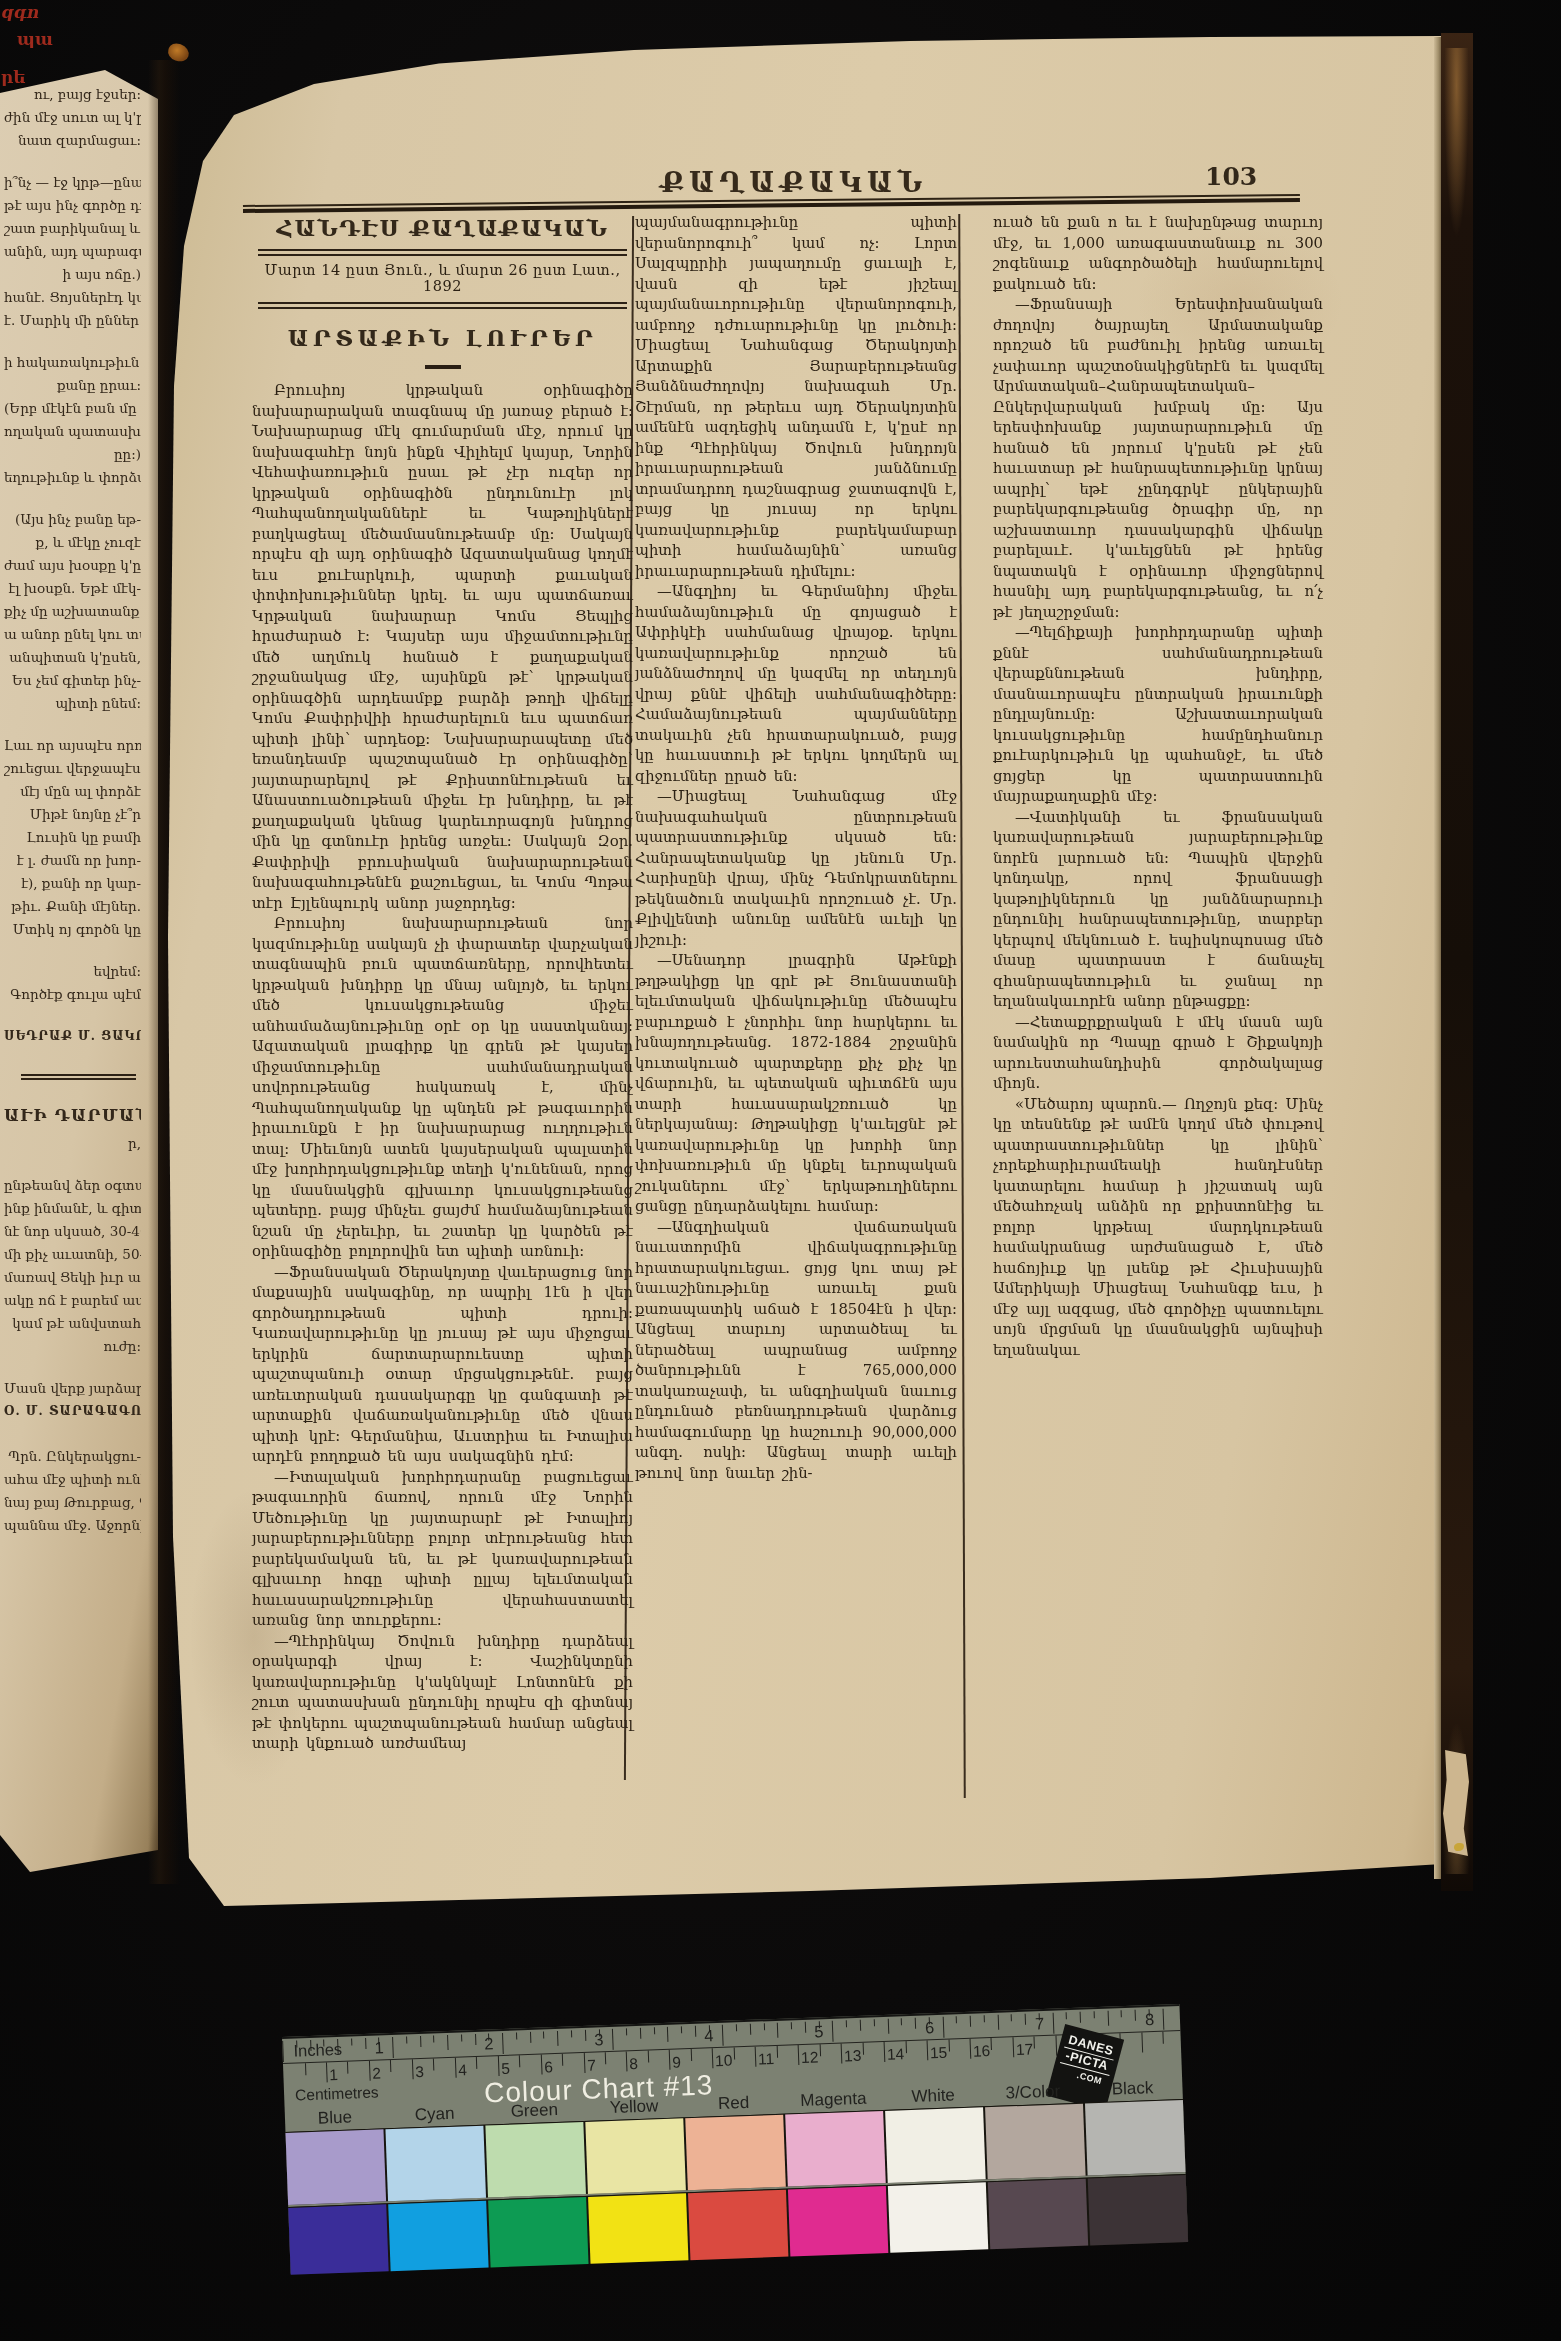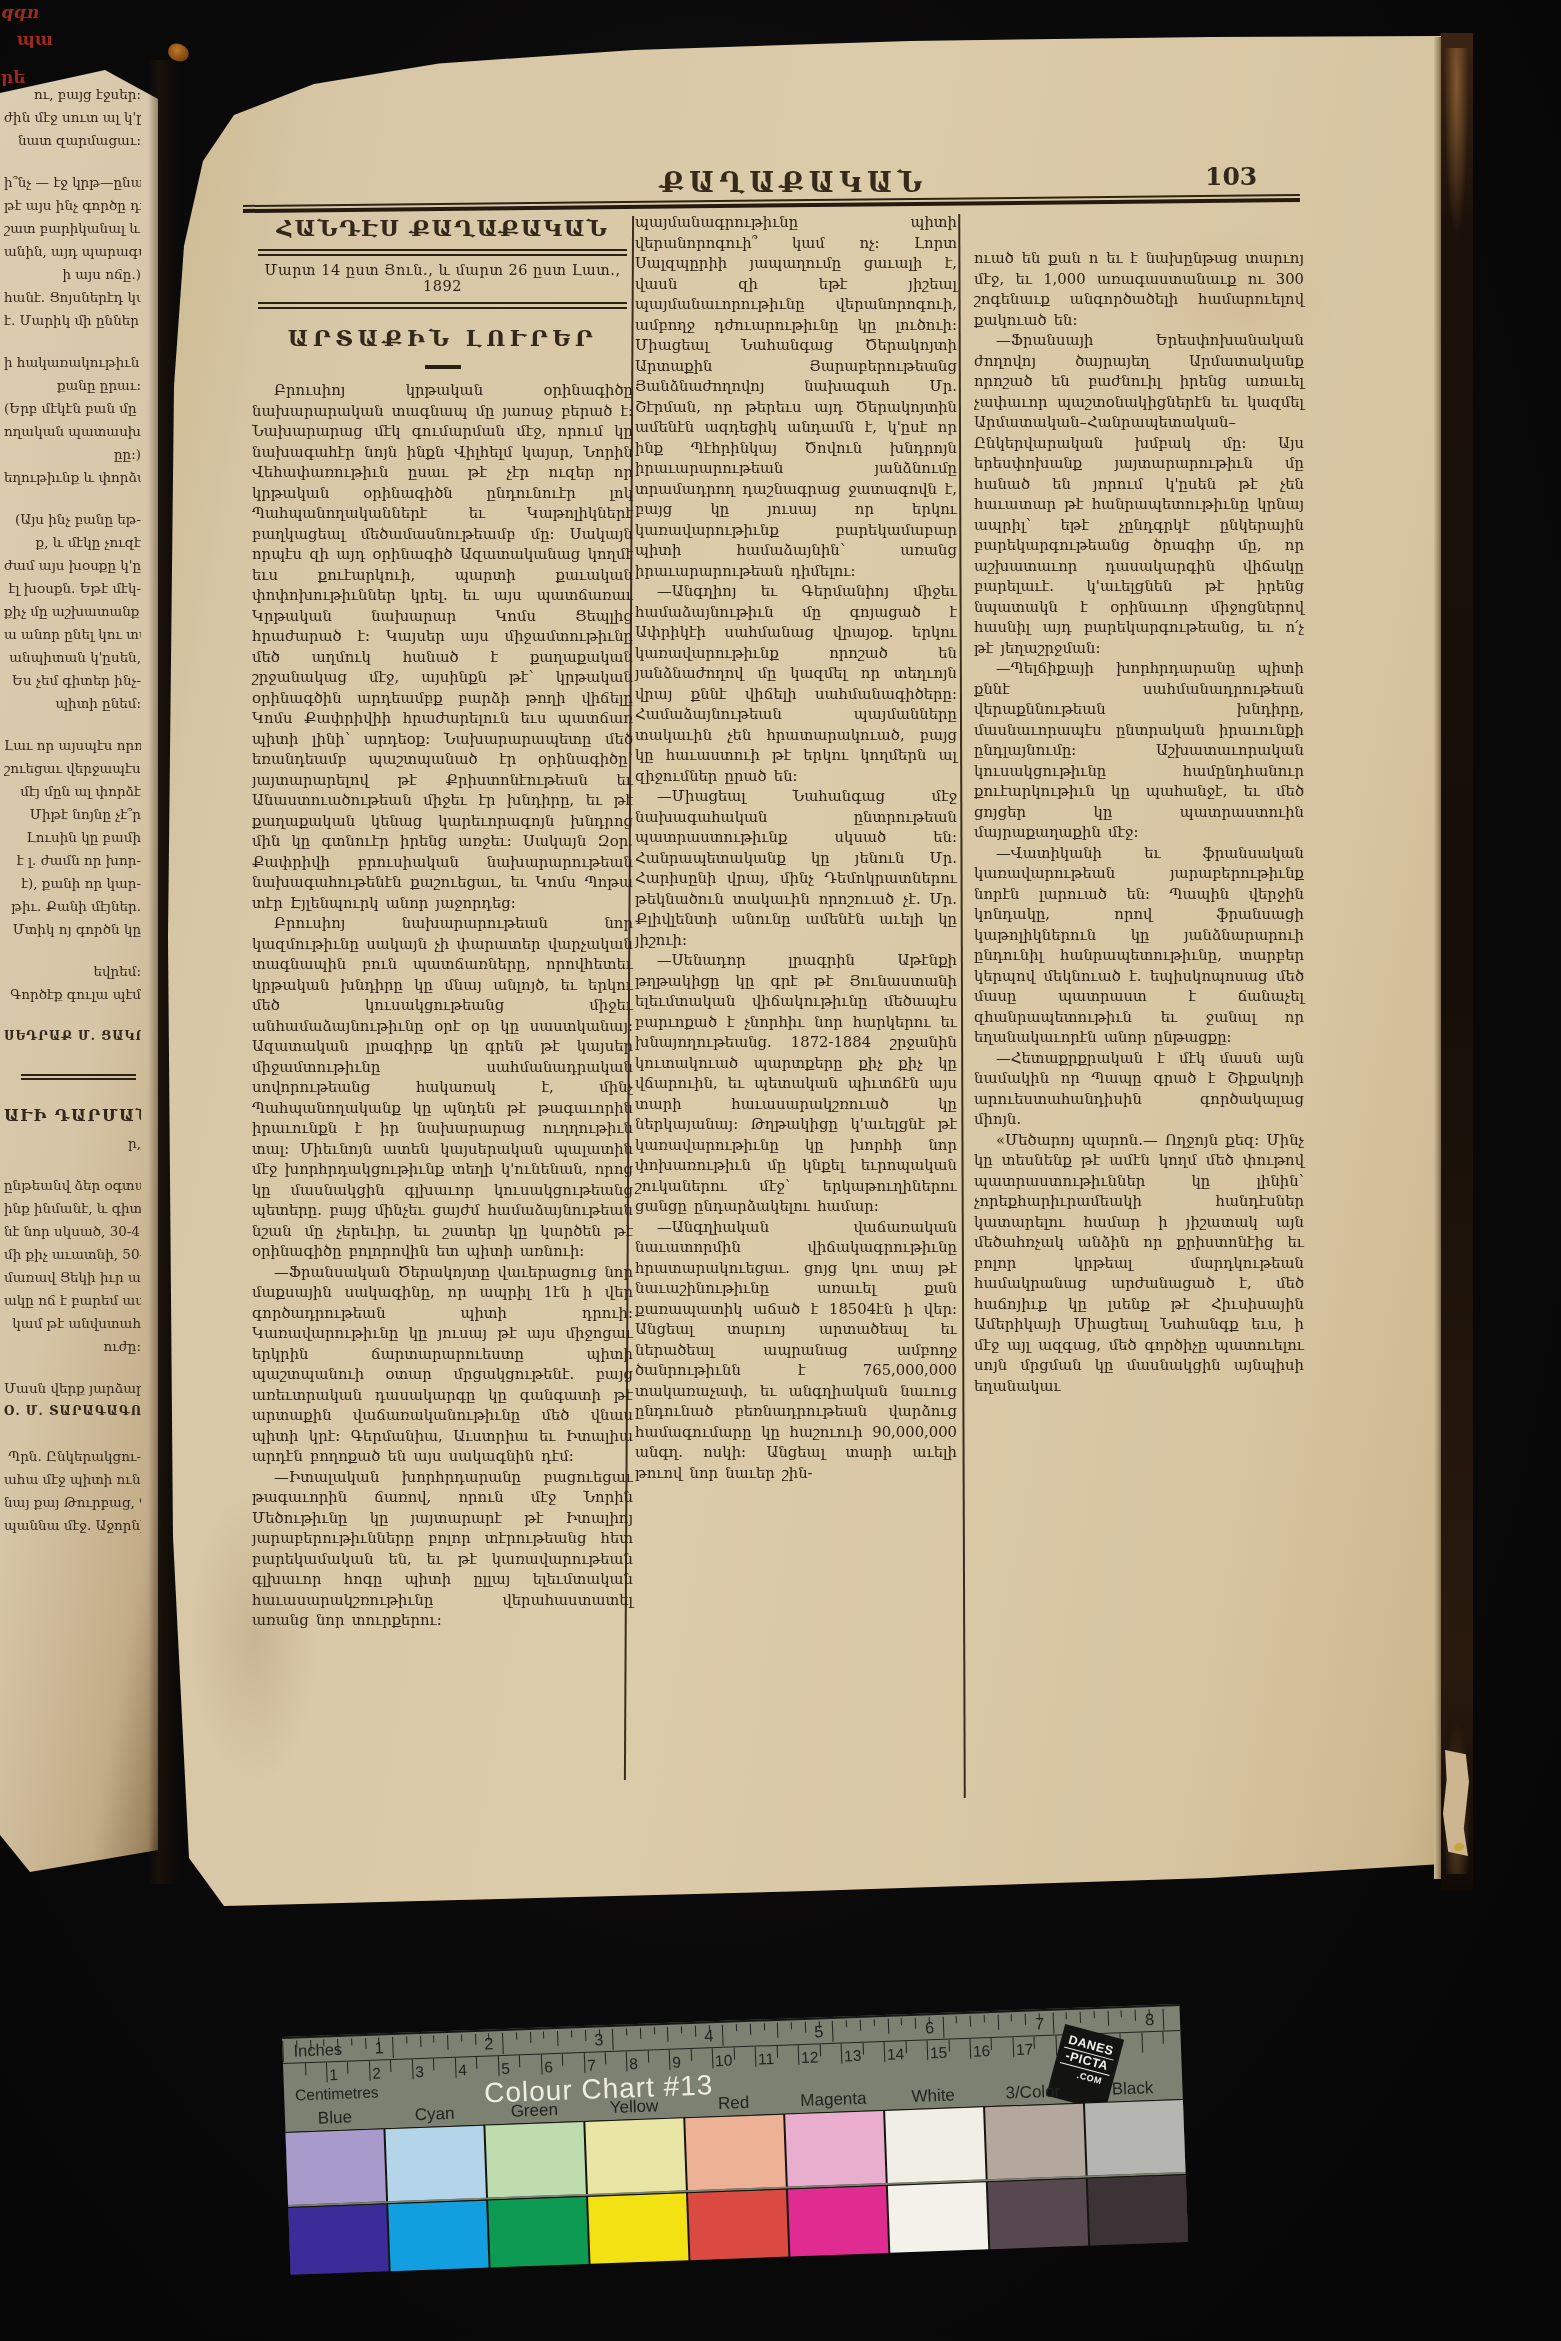--- a/index.html
+++ b/index.html
@@ -189,34 +189,35 @@
       <div class="dbl-rule"></div>
       <div class="dateline">Մարտ 14 ըստ Յուն., և մարտ 26 ըստ Լատ., 1892</div>
       <div class="dbl-rule"></div>
       <div class="section-title">ԱՐՏԱՔԻՆ ԼՈՒՐԵՐ</div>
       <div class="dash-div"></div>
       <div id="col1-paras">
           <p>Բրուսիոյ կրթական օրինագիծը նախարարական տագնապ մը յառաջ բերած է։ Նախարարաց մէկ գումարման մէջ, որում կը նախագահէր նոյն ինքն Վիլհելմ կայսր, Նորին Վեհափառութիւն ըսաւ թէ չէր ուզեր որ կրթական օրինագիծն ընդունուէր լոկ Պահպանողականներէ եւ Կաթոլիկներէ բաղկացեալ մեծամասնութեամբ մը։ Սակայն որպէս զի այդ օրինագիծ Ազատականաց կողմէ եւս քուէարկուի, պարտի քաւական փոփոխութիւններ կրել. եւ այս պատճառաւ Կրթական նախարար Կոմս Ցեպլից հրաժարած է։ Կայսեր այս միջամտութիւնը մեծ աղմուկ հանած է քաղաքական շրջանակաց մէջ, այսինքն թէ՝ կրթական օրինագծին արդեամբք բարձի թողի վիճելը Կոմս Քափրիվիի հրաժարելուն եւս պատճառ պիտի լինի՝ արդեօք։ Նախարարապետը մեծ եռանդեամբ պաշտպանած էր օրինագիծը՝ յայտարարելով թէ Քրիստոնէութեան եւ Անաստուածութեան միջեւ էր խնդիրը, եւ թէ քաղաքական կենաց կարեւորագոյն խնդրոց մին կը գտնուէր իրենց առջեւ։ Սակայն Զօր. Քափրիվի բրուսիական նախարարութեան նախագահութենէն քաշուեցաւ, եւ Կոմս Պոթա տէր Էյլենպուրկ անոր յաջորդեց։</p>
           <p>Բրուսիոյ նախարարութեան նոր կազմութիւնը սակայն չի փարատեր վարչական տագնապին բուն պատճառները, որովհետեւ կրթական խնդիրը կը մնայ անլոյծ, եւ երկու մեծ կուսակցութեանց միջեւ անհամաձայնութիւնը օրէ օր կը սաստկանայ։ Ազատական լրագիրք կը գրեն թէ կայսեր միջամտութիւնը սահմանադրական սովորութեանց հակառակ է, մինչ Պահպանողականք կը պնդեն թէ թագաւորին իրաւունքն է իր նախարարաց ուղղութիւն տալ։ Միեւնոյն ատեն կայսերական պալատին մէջ խորհրդակցութիւնք տեղի կ'ունենան, որոց կը մասնակցին գլխաւոր կուսակցութեանց պետերը. բայց մինչեւ ցայժմ համաձայնութեան նշան մը չերեւիր, եւ շատեր կը կարծեն թէ օրինագիծը բոլորովին ետ պիտի առնուի։</p>
           <p>—Ֆրանսական Ծերակոյտը վաւերացուց նոր մաքսային սակագինը, որ ապրիլ 1էն ի վեր գործադրութեան պիտի դրուի։ Կառավարութիւնը կը յուսայ թէ այս միջոցաւ երկրին ճարտարարուեստը պիտի պաշտպանուի օտար մրցակցութենէ. բայց առեւտրական դասակարգը կը գանգատի թէ արտաքին վաճառականութիւնը մեծ վնաս պիտի կրէ։ Գերմանիա, Աւստրիա եւ Իտալիա արդէն բողոքած են այս սակագնին դէմ։</p>
           <p>—Իտալական խորհրդարանը բացուեցաւ թագաւորին ճառով, որուն մէջ Նորին Մեծութիւնը կը յայտարարէ թէ Իտալիոյ յարաբերութիւնները բոլոր տէրութեանց հետ բարեկամական են, եւ թէ կառավարութեան գլխաւոր հոգը պիտի ըլլայ ելեւմտական հաւասարակշռութիւնը վերահաստատել առանց նոր տուրքերու։</p>
+          <p>—Պէհրինկայ Ծովուն խնդիրը դարձեալ օրակարգի վրայ է։ Վաշինկտընի կառավարութիւնը կ'ակնկալէ Լոնտոնէն քի շուտ պատասխան ընդունիլ որպէս զի գիտնայ թէ փոկերու պաշտպանութեան համար անցեալ տարի կնքուած առժամեայ</p>
         </div>
     </div>
 
     <div class="col" style="left:476px;width:322px;">
       <div id="col2-paras">
           <p class="noindent">պայմանագրութիւնը պիտի վերանորոգուի՞ կամ ոչ։ Լորտ Սալզպըրիի յապաղումը ցաւալի է, վասն զի եթէ յիշեալ պայմանաւորութիւնը վերանորոգուի, ամբողջ դժուարութիւնը կը լուծուի։ Միացեալ Նահանգաց Ծերակոյտի Արտաքին Յարաբերութեանց Յանձնաժողովոյ նախագահ Մր. Շէրման, որ թերեւս այդ Ծերակոյտին ամենէն ազդեցիկ անդամն է, կ'ըսէ որ ինք Պէհրինկայ Ծովուն խնդրոյն իրաւարարութեան յանձնումը տրամադրող դաշնագրաց ջատագովն է, բայց կը յուսայ որ երկու կառավարութիւնք բարեկամաբար պիտի համաձայնին՝ առանց իրաւարարութեան դիմելու։</p>
           <p>—Անգղիոյ եւ Գերմանիոյ միջեւ համաձայնութիւն մը գոյացած է Ափրիկէի սահմանաց վրայօք. երկու կառավարութիւնք որոշած են յանձնաժողով մը կազմել որ տեղւոյն վրայ քննէ վիճելի սահմանագիծերը։ Համաձայնութեան պայմանները տակաւին չեն հրատարակուած, բայց կը հաւաստուի թէ երկու կողմերն ալ զիջումներ ըրած են։</p>
           <p>—Միացեալ Նահանգաց մէջ նախագահական ընտրութեան պատրաստութիւնք սկսած են։ Հանրապետականք կը յենուն Մր. Հարիսընի վրայ, մինչ Դեմոկրատներու թեկնածուն տակաւին որոշուած չէ. Մր. Քլիվլենտի անունը ամենէն աւելի կը յիշուի։</p>
           <p>—Սենադոր լրագրին Աթէնքի թղթակիցը կը գրէ թէ Յունաստանի ելեւմտական վիճակութիւնը մեծապէս բարւոքած է չնորհիւ նոր հարկերու եւ խնայողութեանց. 1872-1884 շրջանին կուտակուած պարտքերը քիչ քիչ կը վճարուին, եւ պետական պիւտճէն այս տարի հաւասարակշռուած կը ներկայանայ։ Թղթակիցը կ'աւելցնէ թէ կառավարութիւնը կը խորհի նոր փոխառութիւն մը կնքել եւրոպական շուկաներու մէջ՝ երկաթուղիներու ցանցը ընդարձակելու համար։</p>
           <p>—Անգղիական վաճառական նաւատորմին վիճակագրութիւնը հրատարակուեցաւ. ցոյց կու տայ թէ նաւաշինութիւնը առաւել քան քառապատիկ աճած է 18504էն ի վեր։ Անցեալ տարւոյ արտածեալ եւ ներածեալ ապրանաց ամբողջ ծանրութիւնն է 765,000,000 տակառաչափ, եւ անգղիական նաւուց ընդունած բեռնադրութեան վարձուց համագումարը կը հաշուուի 90,000,000 անգղ. ոսկի։ Անցեալ տարի աւելի թուով նոր նաւեր շին-</p>
         </div>
     </div>
 
-    <div class="col" style="left:815px;width:330px;margin-top:36px;">
+    <div class="col" style="left:834px;width:330px;">
       <div id="col3-paras">
           <p class="noindent">ուած են քան ո եւ է նախընթաց տարւոյ մէջ, եւ 1,000 առագաստանաւք ու 300 շոգենաւք անգործածելի համարուելով քակուած են։</p>
           <p>—Ֆրանսայի Երեսփոխանական ժողովոյ ծայրայեղ Արմատականք որոշած են բաժնուիլ իրենց առաւել չափաւոր պաշտօնակիցներէն եւ կազմել Արմատական–Հանրապետական–Ընկերվարական խմբակ մը։ Այս երեսփոխանք յայտարարութիւն մը հանած են յորում կ'ըսեն թէ չեն հաւատար թէ հանրապետութիւնը կրնայ ապրիլ՝ եթէ չընդգրկէ ընկերային բարեկարգութեանց ծրագիր մը, որ աշխատաւոր դասակարգին վիճակը բարելաւէ. կ'աւելցնեն թէ իրենց նպատակն է օրինաւոր միջոցներով հասնիլ այդ բարեկարգութեանց, եւ ո՛չ թէ յեղաշրջման։</p>
           <p>—Պելճիքայի խորհրդարանը պիտի քննէ սահմանադրութեան վերաքննութեան խնդիրը, մասնաւորապէս ընտրական իրաւունքի ընդլայնումը։ Աշխատաւորական կուսակցութիւնը համընդհանուր քուէարկութիւն կը պահանջէ, եւ մեծ ցոյցեր կը պատրաստուին մայրաքաղաքին մէջ։</p>
           <p>—Վատիկանի եւ ֆրանսական կառավարութեան յարաբերութիւնք նորէն լարուած են։ Պապին վերջին կոնդակը, որով ֆրանսացի կաթոլիկներուն կը յանձնարարուի ընդունիլ հանրապետութիւնը, տարբեր կերպով մեկնուած է. եպիսկոպոսաց մեծ մասը պատրաստ է ճանաչել զհանրապետութիւն եւ ջանալ որ եղանակաւորէն անոր ընթացքը։</p>
           <p>—Հետաքրքրական է մէկ մասն այն նամակին որ Պապը գրած է Շիքակոյի արուեստահանդիսին գործակալաց միոյն.</p>
           <p>«Մեծարոյ պարոն.— Ողջոյն քեզ։ Մինչ կը տեսնենք թէ ամէն կողմ մեծ փութով պատրաստութիւններ կը լինին՝ չորեքհարիւրամեակի հանդէսներ կատարելու համար ի յիշատակ այն մեծահռչակ անձին որ քրիստոնէից եւ բոլոր կրթեալ մարդկութեան համակրանաց արժանացած է, մեծ հաճոյիւք կը լսենք թէ Հիւսիսային Ամերիկայի Միացեալ Նահանգք եւս, ի մէջ այլ ազգաց, մեծ գործիչը պատուելու սոյն մրցման կը մասնակցին այնպիսի եղանակաւ</p>
         </div>
     </div>
   </div>

